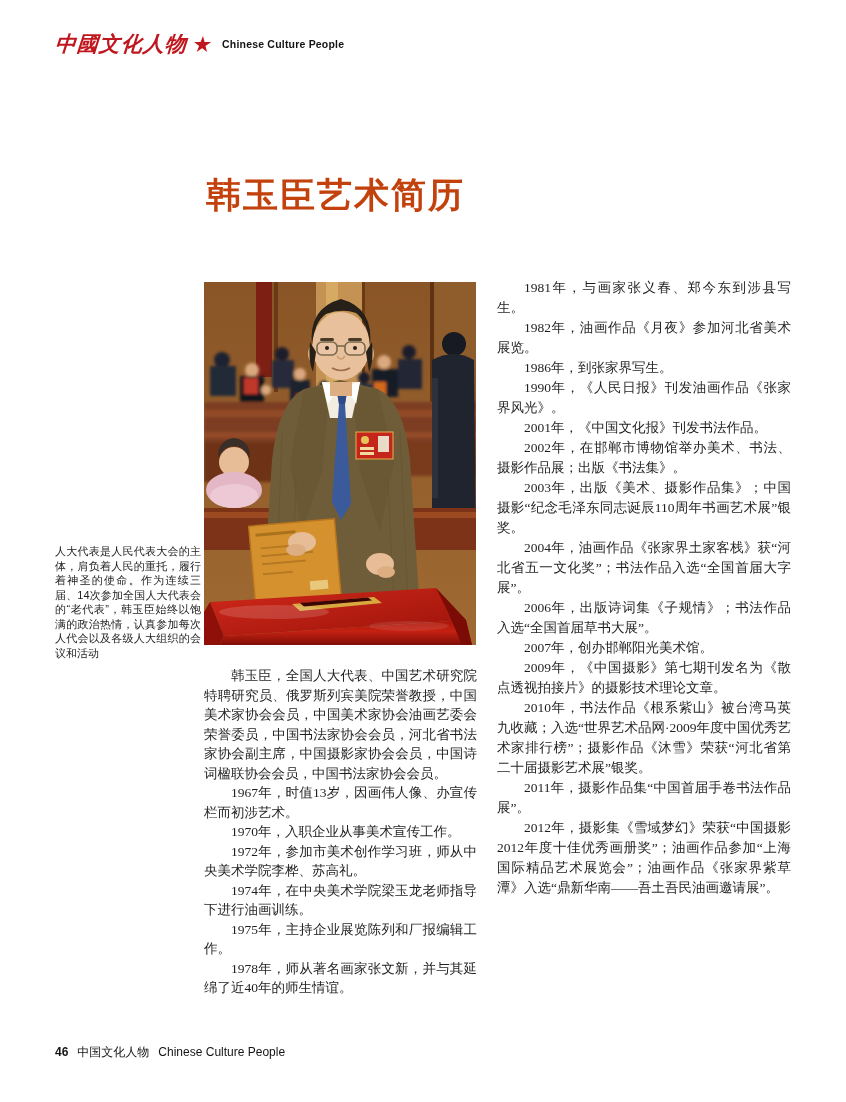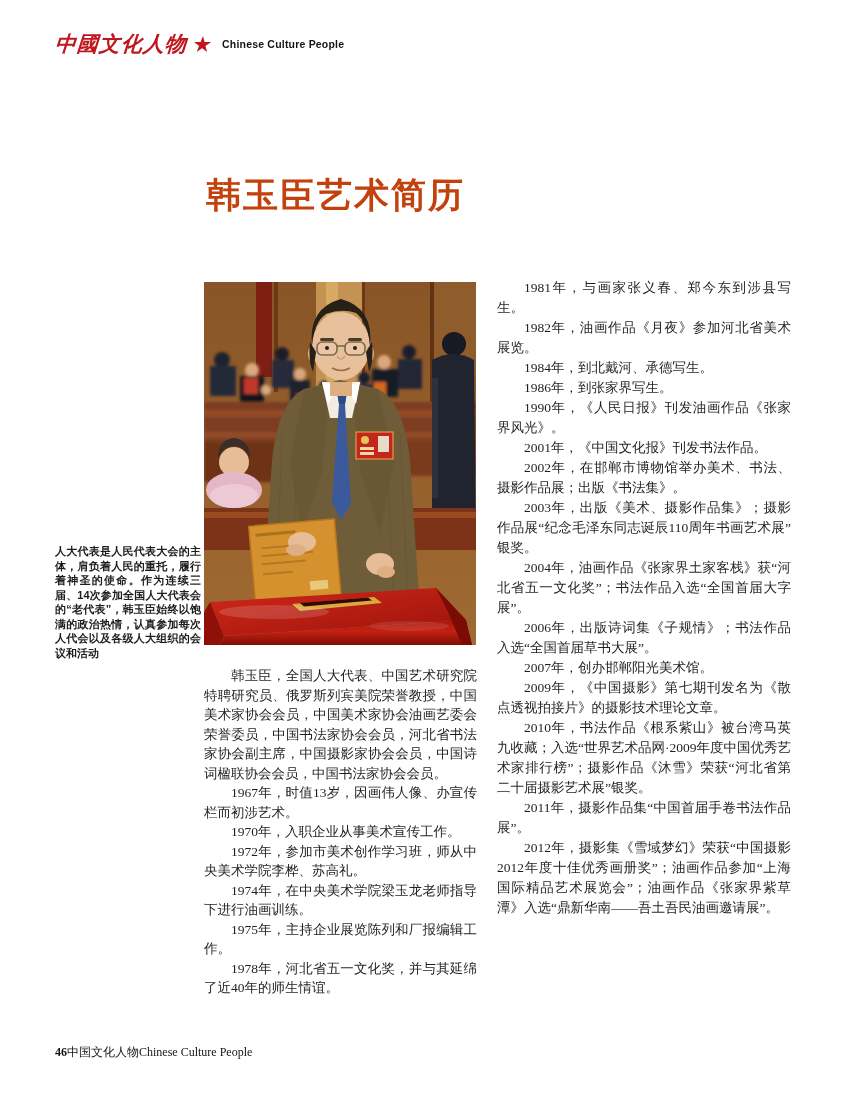--- a/index.html
+++ b/index.html
@@ -25,36 +25,36 @@
     font-size:35px;font-weight:600;letter-spacing:2px;color:#c2410c;
     font-family:"Liberation Serif","DejaVu Serif",serif;
   }
   
   .photo{position:absolute;left:204px;top:282px;width:272px;height:363px;margin:0;}
   .photo svg{display:block;}
   
   .caption{
     position:absolute;left:55px;top:544px;width:146px;
     font-family:"Liberation Sans","DejaVu Sans",sans-serif;
-    font-size:11px;line-height:14.5px;font-weight:700;color:#1c1c1c;
+    font-size:11px;line-height:14.5px;font-weight:400;color:#1c1c1c;
     text-align:justify;
   }
   
   .col p{
     margin:0;text-indent:2em;text-align:justify;color:#1f1f1f;
   }
   .col-left{position:absolute;left:204px;top:666px;width:273px;}
   .col-left p{font-size:13.5px;line-height:19.5px;}
   .col-right{position:absolute;left:497px;top:278px;width:294px;}
   .col-right p{font-size:13.5px;line-height:20px;}
   
   .footer{
     position:absolute;left:55px;top:1044px;
-    font-family:Liberation Serif, serif;
-    font-size:12px;color:#151515;display:flex;align-items:baseline;
+    font-family:Liberation Sans, sans-serif;
+    font-size:12px;color:#151515;display:flex;align-items:baseline;gap:9px;
   }
   .pagenum{font-weight:bold;}
 </style>
 </head>
 <body>
 
 <header class="masthead">
   <span class="logo-cn">中國文化人物</span>
   <span class="logo-cn logo-star">★</span>
   <span class="logo-en">Chinese Culture People</span>
@@ -218,32 +218,31 @@
 
 <aside class="caption">人大代表是人民代表大会的主体，肩负着人民的重托，履行着神圣的使命。作为连续三届、14次参加全国人大代表会的“老代表”，韩玉臣始终以饱满的政治热情，认真参加每次人代会以及各级人大组织的会议和活动</aside>
 
 <section class="col col-left">
   <p>韩玉臣，全国人大代表、中国艺术研究院特聘研究员、俄罗斯列宾美院荣誉教授，中国美术家协会会员，中国美术家协会油画艺委会荣誉委员，中国书法家协会会员，河北省书法家协会副主席，中国摄影家协会会员，中国诗词楹联协会会员，中国书法家协会会员。</p>
   <p>1967年，时值13岁，因画伟人像、办宣传栏而初涉艺术。</p>
   <p>1970年，入职企业从事美术宣传工作。</p>
   <p>1972年，参加市美术创作学习班，师从中央美术学院李桦、苏高礼。</p>
   <p>1974年，在中央美术学院梁玉龙老师指导下进行油画训练。</p>
   <p>1975年，主持企业展览陈列和厂报编辑工作。</p>
-  <p>1978年，河北省五一文化奖，并与其延绵了近40年的师生情谊。</p>
+  <p>1978年，师从著名画家张文新，并与其延绵了近40年的师生情谊。</p>
 </section>
 
 <section class="col col-right">
   <p>1981年，与画家张义春、郑今东到涉县写生。</p>
   <p>1982年，油画作品《月夜》参加河北省美术展览。</p>
-  <p>1984年，到北戴河、承德写生。</p>
   <p>1986年，到张家界写生。</p>
   <p>1990年，《人民日报》刊发油画作品《张家界风光》。</p>
   <p>2001年，《中国文化报》刊发书法作品。</p>
   <p>2002年，在邯郸市博物馆举办美术、书法、摄影作品展；出版《书法集》。</p>
-  <p>2003年，出版《美术、摄影作品集》；摄影作品展“纪念毛泽东同志诞辰110周年书画艺术展”银奖。</p>
+  <p>2003年，出版《美术、摄影作品集》；中国摄影“纪念毛泽东同志诞辰110周年书画艺术展”银奖。</p>
   <p>2004年，油画作品《张家界土家客栈》获“河北省五一文化奖”；书法作品入选“全国首届大字展”。</p>
   <p>2006年，出版诗词集《子规情》；书法作品入选“全国首届草书大展”。</p>
   <p>2007年，创办邯郸阳光美术馆。</p>
   <p>2009年，《中国摄影》第七期刊发名为《散点透视拍接片》的摄影技术理论文章。</p>
   <p>2010年，书法作品《根系紫山》被台湾马英九收藏；入选“世界艺术品网·2009年度中国优秀艺术家排行榜”；摄影作品《沐雪》荣获“河北省第二十届摄影艺术展”银奖。</p>
   <p>2011年，摄影作品集“中国首届手卷书法作品展”。</p>
   <p>2012年，摄影集《雪域梦幻》荣获“中国摄影2012年度十佳优秀画册奖”；油画作品参加“上海国际精品艺术展览会”；油画作品《张家界紫草潭》入选“鼎新华南——吾土吾民油画邀请展”。</p>
 </section>
 
 <footer class="footer">

